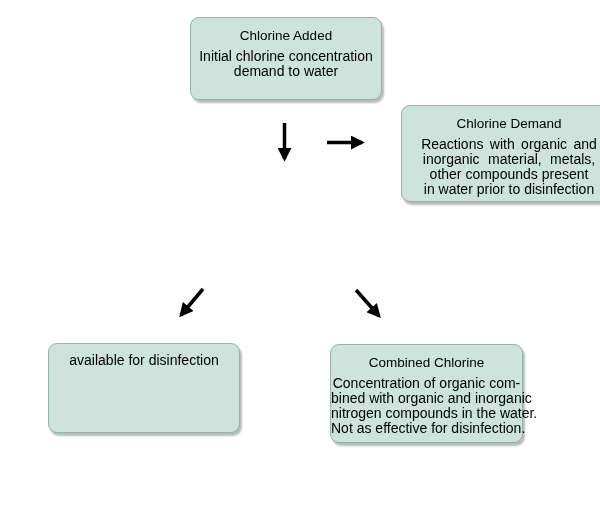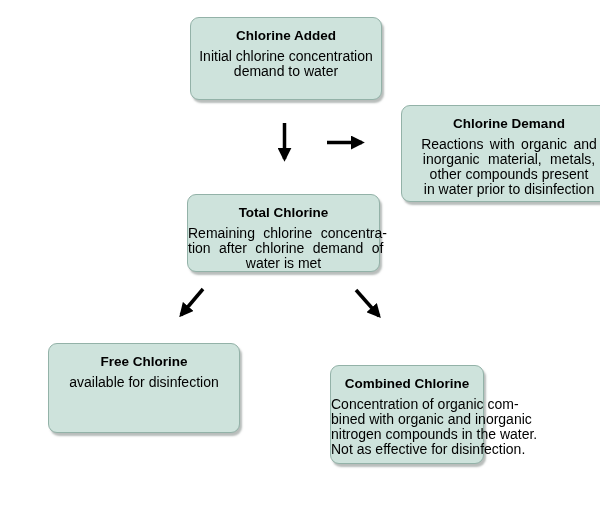--- a/index.html
+++ b/index.html
@@ -20,37 +20,37 @@
     background:#cee3dc;
     border:1px solid #93b2a8;
     border-radius:9px;
     box-shadow:2px 3px 2px rgba(125,135,132,0.55);
     text-align:center;
     color:#000000;
     padding-top:9px;
   }
   .box-title{
     font-size:13.5px;
-    font-weight:bold;
+    font-weight:normal;
     line-height:17px;
     margin-bottom:5px;
   }
   .box-line{
     font-size:14px;
     line-height:15px;
     white-space:nowrap;
   }
   .ws1{word-spacing:2.5px;}
   .ws2{word-spacing:4.5px;}
 
   .box-added   {left:190px; top:17px;  width:192px; height:83px;}
   .box-demand  {left:401px; top:105px; width:216px; height:97px;}
   .box-total   {left:187px; top:194px; width:193px; height:78px;}
   .box-free    {left:48px;  top:343px; width:192px; height:90px;}
-  .box-combined{left:330px; top:344px; width:154px; height:99px;margin-top:21px;}
+  .box-combined{left:330px; top:344px; width:193px; height:99px;}
 </style>
 </head>
 <body>
 
 <div class="canvas">
 
   <svg class="arrows" width="600" height="505" viewBox="0 0 600 505" xmlns="http://www.w3.org/2000/svg">
     <defs>
       <marker id="ah" viewBox="0 0 10 10" refX="8" refY="5" markerWidth="4" markerHeight="4" orient="auto">
         <path d="M0,0 L10,5 L0,10 z" fill="#000000"></path>
@@ -69,29 +69,22 @@
   </div>
 
   <div class="box box-demand">
     <div class="box-title">Chlorine Demand</div>
     <div class="box-line ws1">Reactions with organic and</div>
     <div class="box-line ws2">inorganic material, metals,</div>
     <div class="box-line">other compounds present</div>
     <div class="box-line">in water prior to disinfection</div>
   </div>
 
-  <div class="box box-total">
-    <div class="box-title">Total Chlorine</div>
-    <div class="box-line ws2">Remaining chlorine concentra-</div>
-    <div class="box-line ws2">tion after chlorine demand of</div>
-    <div class="box-line">water is met</div>
-  </div>
 
   <div class="box box-free">
-    <div class="box-title">Free Chlorine</div>
     <div class="box-line">available for disinfection</div>
   </div>
 
   <div class="box box-combined">
     <div class="box-title">Combined Chlorine</div>
     <div class="box-line">Concentration of organic com-</div>
     <div class="box-line">bined with organic and inorganic</div>
     <div class="box-line">nitrogen compounds in the water.</div>
     <div class="box-line">Not as effective for disinfection.</div>
   </div>

